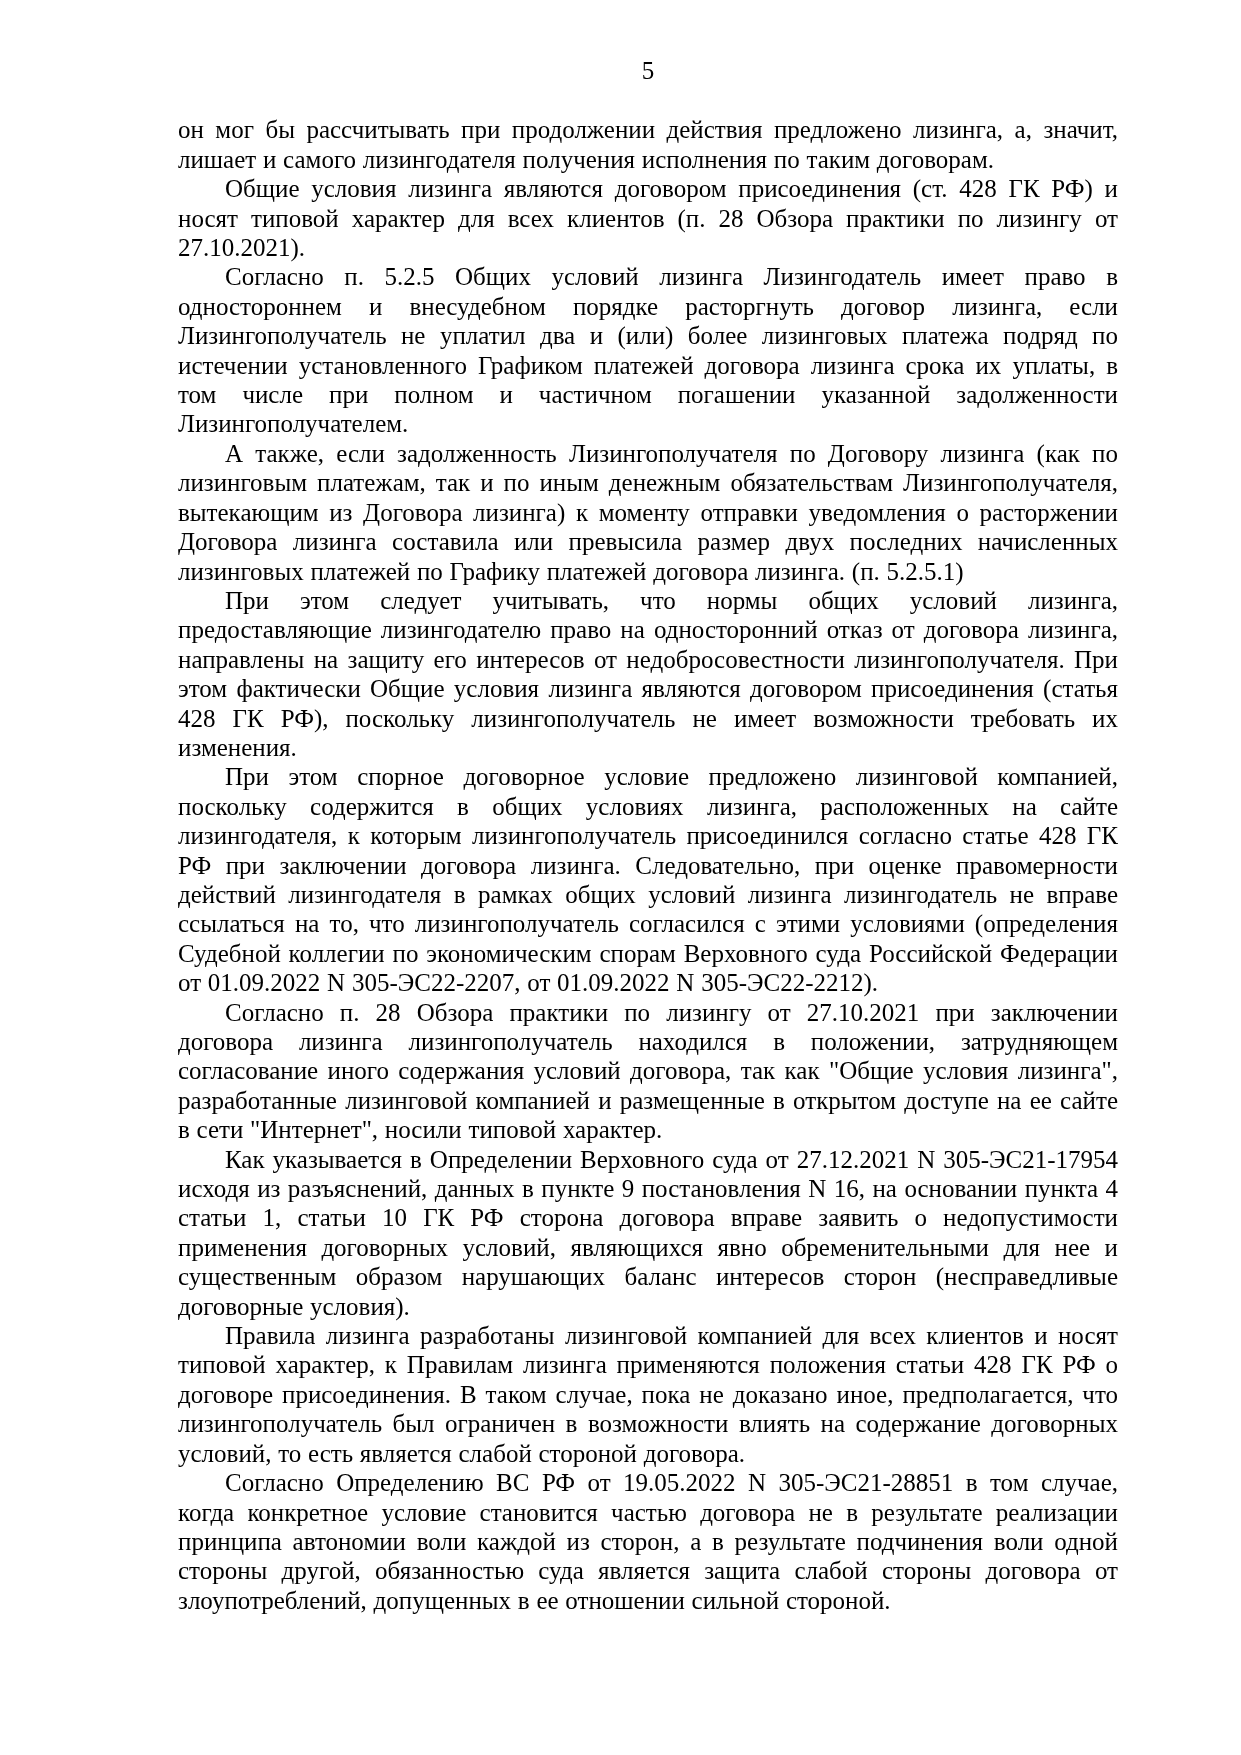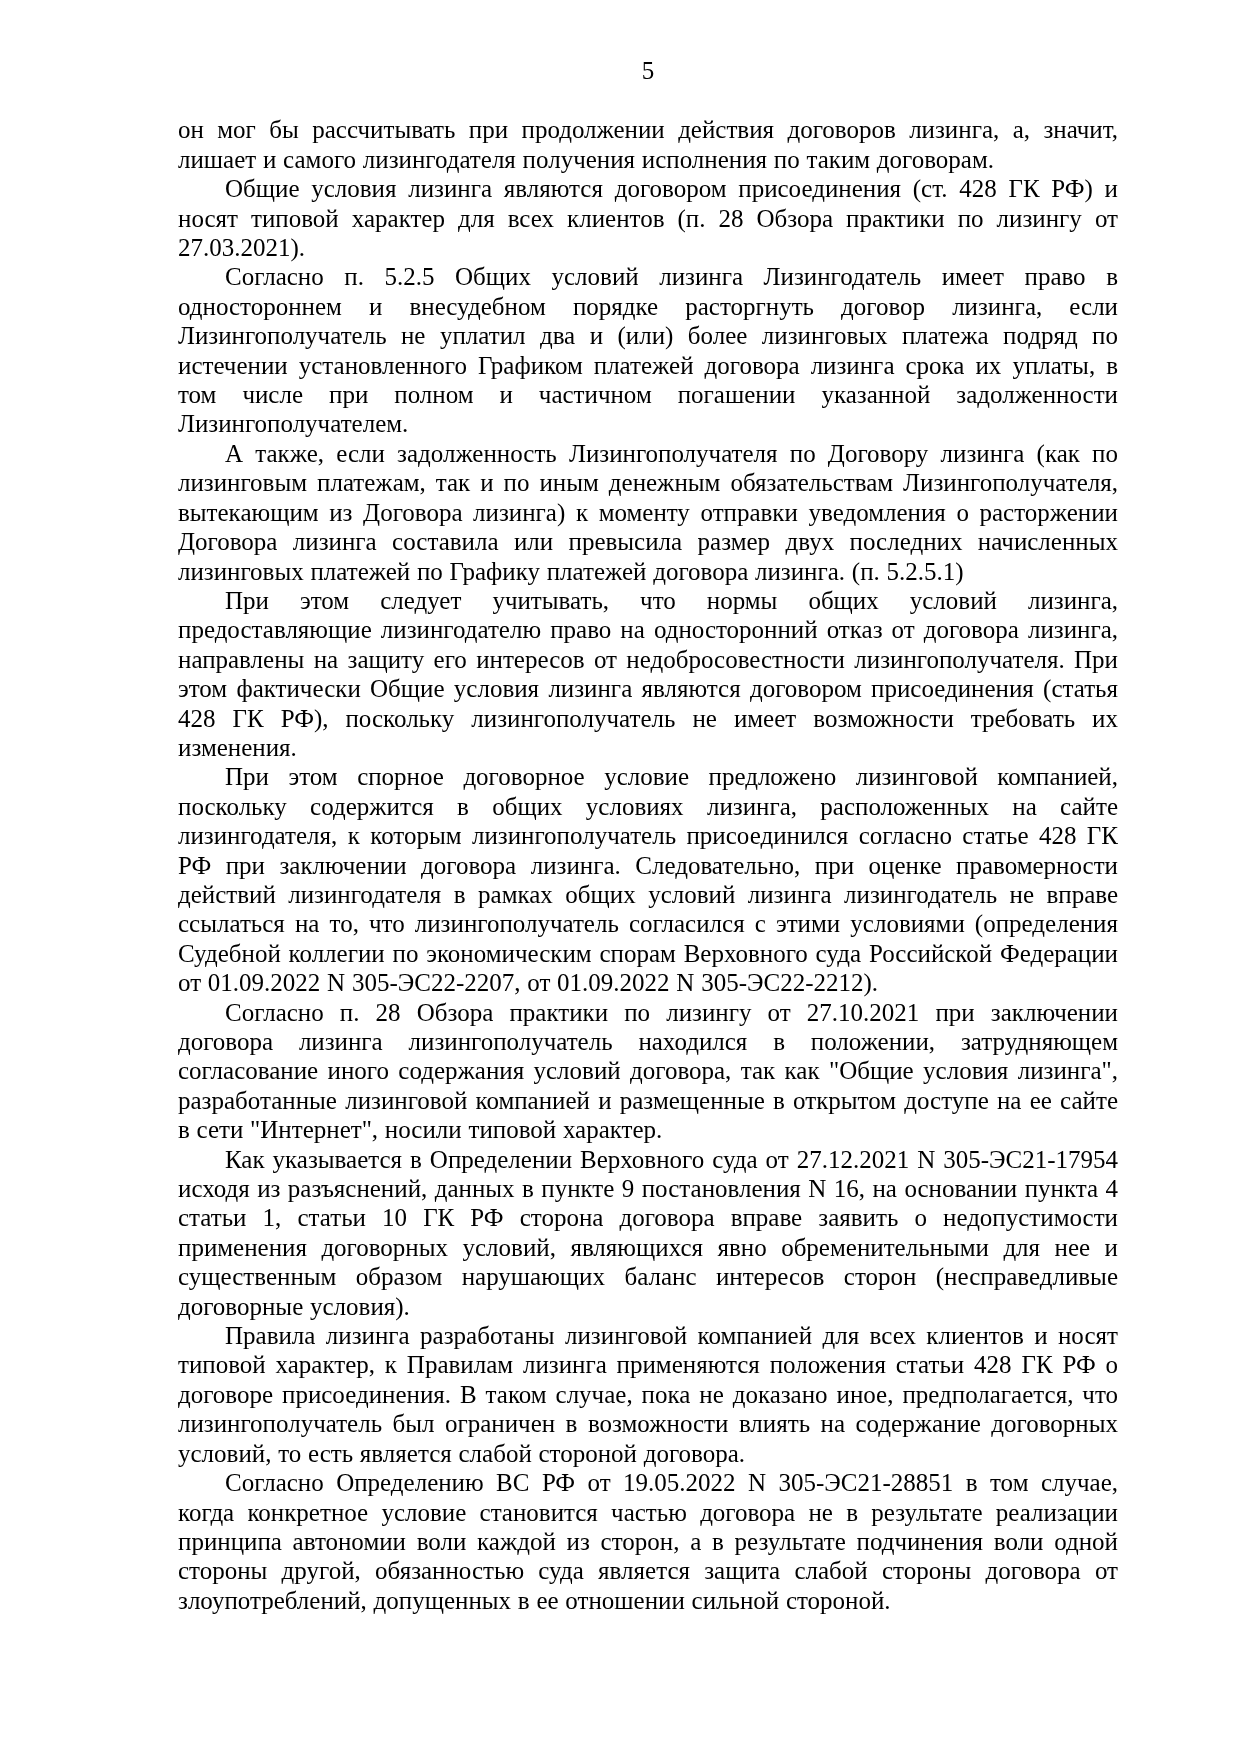--- a/index.html
+++ b/index.html
@@ -45,22 +45,22 @@
     text-indent: 0;
   }
 </style>
 </head>
 <body>
 
 <div class="page">
   <div class="page-inner">
     <div class="page-number">5</div>
     <div class="doc-body">
-      <p class="continuation">он мог бы рассчитывать при продолжении действия договоров лизинга, а, значит, лишает и самого лизингодателя получения исполнения по таким договорам.</p>
-      <p>Общие условия лизинга являются договором присоединения (ст. 428 ГК РФ) и носят типовой характер для всех клиентов (п. 28 Обзора практики по лизингу от 27.03.2021).</p>
+      <p class="continuation">он мог бы рассчитывать при продолжении действия предложено лизинга, а, значит, лишает и самого лизингодателя получения исполнения по таким договорам.</p>
+      <p>Общие условия лизинга являются договором присоединения (ст. 428 ГК РФ) и носят типовой характер для всех клиентов (п. 28 Обзора практики по лизингу от 27.10.2021).</p>
       <p>Согласно п. 5.2.5 Общих условий лизинга Лизингодатель имеет право в одностороннем и внесудебном порядке расторгнуть договор лизинга, если Лизингополучатель не уплатил два и (или) более лизинговых платежа подряд по истечении установленного Графиком платежей договора лизинга срока их уплаты, в том числе при полном и частичном погашении указанной задолженности Лизингополучателем.</p>
       <p>А также, если задолженность Лизингополучателя по Договору лизинга (как по лизинговым платежам, так и по иным денежным обязательствам Лизингополучателя, вытекающим из Договора лизинга) к моменту отправки уведомления о расторжении Договора лизинга составила или превысила размер двух последних начисленных лизинговых платежей по Графику платежей договора лизинга. (п. 5.2.5.1)</p>
       <p>При этом следует учитывать, что нормы общих условий лизинга, предоставляющие лизингодателю право на односторонний отказ от договора лизинга, направлены на защиту его интересов от недобросовестности лизингополучателя. При этом фактически Общие условия лизинга являются договором присоединения (статья 428 ГК РФ), поскольку лизингополучатель не имеет возможности требовать их изменения.</p>
       <p>При этом спорное договорное условие предложено лизинговой компанией, поскольку содержится в общих условиях лизинга, расположенных на сайте лизингодателя, к которым лизингополучатель присоединился согласно статье 428 ГК РФ при заключении договора лизинга. Следовательно, при оценке правомерности действий лизингодателя в рамках общих условий лизинга лизингодатель не вправе ссылаться на то, что лизингополучатель согласился с этими условиями (определения Судебной коллегии по экономическим спорам Верховного суда Российской Федерации от 01.09.2022 N 305-ЭС22-2207, от 01.09.2022 N 305-ЭС22-2212).</p>
       <p>Согласно п. 28 Обзора практики по лизингу от 27.10.2021 при заключении договора лизинга лизингополучатель находился в положении, затрудняющем согласование иного содержания условий договора, так как "Общие условия лизинга", разработанные лизинговой компанией и размещенные в открытом доступе на ее сайте в сети "Интернет", носили типовой характер.</p>
       <p>Как указывается в Определении Верховного суда от 27.12.2021 N 305-ЭС21-17954 исходя из разъяснений, данных в пункте 9 постановления N 16, на основании пункта 4 статьи 1, статьи 10 ГК РФ сторона договора вправе заявить о недопустимости применения договорных условий, являющихся явно обременительными для нее и существенным образом нарушающих баланс интересов сторон (несправедливые договорные условия).</p>
       <p>Правила лизинга разработаны лизинговой компанией для всех клиентов и носят типовой характер, к Правилам лизинга применяются положения статьи 428 ГК РФ о договоре присоединения. В таком случае, пока не доказано иное, предполагается, что лизингополучатель был ограничен в возможности влиять на содержание договорных условий, то есть является слабой стороной договора.</p>
       <p>Согласно Определению ВС РФ от 19.05.2022 N 305-ЭС21-28851 в том случае, когда конкретное условие становится частью договора не в результате реализации принципа автономии воли каждой из сторон, а в результате подчинения воли одной стороны другой, обязанностью суда является защита слабой стороны договора от злоупотреблений, допущенных в ее отношении сильной стороной.</p>
     </div>
   </div>

